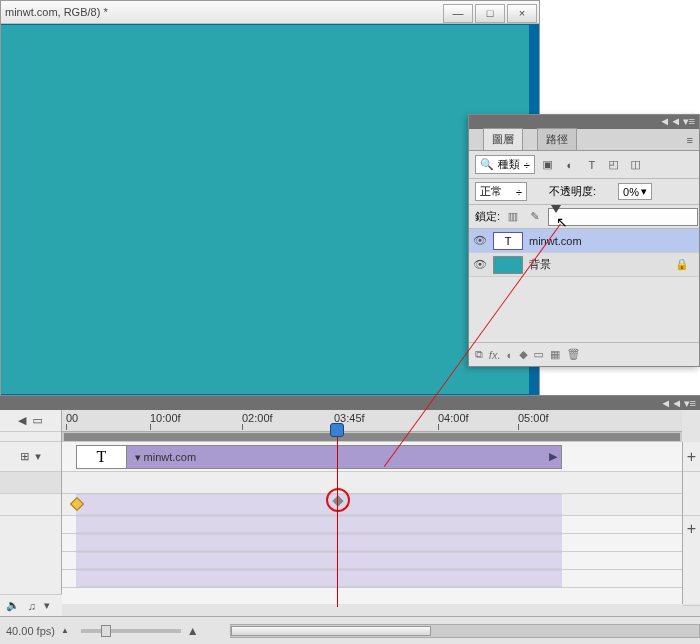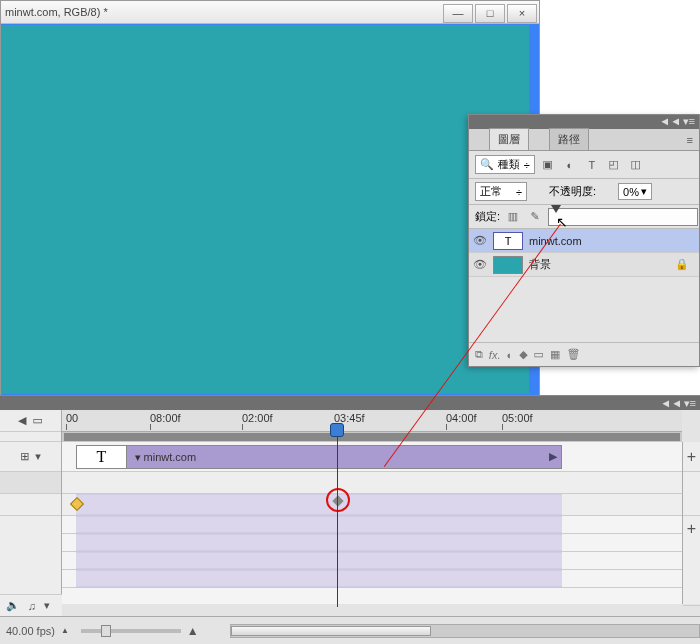--- a/index.html
+++ b/index.html
@@ -1,31 +1,31 @@
 <!DOCTYPE html>
 <html><head>
 <meta charset="utf-8">
 <style>
 *{box-sizing:border-box;margin:0;padding:0;font-family:"Microsoft YaHei",Arial,sans-serif;font-size:11px}
 body{background:#fff;width:700px;height:644px;overflow:hidden;position:relative}
-.doc-window{position:absolute;left:0;top:0;width:540px;height:450px;background:#3b82f6;border:1px solid #999}
+.doc-window{position:absolute;left:0;top:0;width:540px;height:450px;background:#0369a1;border:1px solid #999}
 .doc-titlebar{height:23px;background:linear-gradient(#fafafa,#e6e6e6);display:flex;align-items:center;border-bottom:1px solid #bbb}
 .doc-title{padding-left:4px;color:#444}
 .win-ctrls{margin-left:auto;display:flex}
 .win-btn{width:30px;height:19px;margin:2px 2px 0 0;border:1px solid #aaa;background:linear-gradient(#fff,#ddd);display:flex;align-items:center;justify-content:center;color:#444;cursor:pointer}
 .canvas-area{position:absolute;left:0;top:24px;right:10px;bottom:55px;background:#2ba5ad}
 .status-bar{position:absolute;left:0;bottom:30px;height:22px;background:#efefef;border-top:1px solid #ccc;display:flex;align-items:center}
 .status-cell{padding:2px 6px;border-right:1px solid #ccc;color:#333}
 .hscroll{position:absolute;left:105px;right:0;bottom:30px;height:18px;background:#e8e8e8;border:1px solid #bbb}
 .hscroll .thumb{position:absolute;left:15px;top:1px;width:380px;height:14px;background:linear-gradient(#f8f8f8,#d8d8d8);border:1px solid #999;border-radius:2px}
 .layers-panel{position:absolute;right:0;top:114px;width:232px;height:253px;background:#e4e4e4;border:1px solid #888;box-shadow:-2px 2px 6px rgba(0,0,0,.25)}
 .panel-header{height:14px;background:#6f6f6f;display:flex}
 .collapse-arrows{margin-left:auto;display:flex;gap:2px;padding-right:4px;color:#ddd;font-size:9px}
 .panel-tabs{height:22px;background:#d4d4d4;display:flex;align-items:flex-end;border-bottom:1px solid #999}
-.ptab{padding:3px 8px;background:#e4e4e4;border:1px solid #999;border-bottom:none;margin-left:20px;color:#333;font-size:11px}
+.ptab{padding:3px 8px;background:#e4e4e4;border:1px solid #999;border-bottom:none;margin-left:14px;color:#333;font-size:11px}
 .ptab.inactive{background:#c8c8c8}
 .panel-menu{margin-left:auto;padding:4px 6px;color:#555}
 .filter-row{height:28px;display:flex;align-items:center;padding:0 6px;gap:4px;border-bottom:1px solid #bbb}
 .kind-sel{display:inline-flex;align-items:center;border:1px solid #999;background:#fff;padding:1px 4px;gap:4px}
 .mag{font-size:11px}
 .tiny-icon{width:18px;height:18px;display:inline-flex;align-items:center;justify-content:center;color:#555;border:1px solid transparent}
 .blend-row{height:26px;display:flex;align-items:center;padding:0 6px;gap:22px;border-bottom:1px solid #bbb}
 .blend-sel{border:1px solid #999;background:#fff;padding:1px 4px;display:inline-flex;align-items:center;gap:14px}
 .opacity-box{border:1px solid #999;background:#fff;padding:1px 4px;display:inline-flex;align-items:center;gap:2px}
 .lock-row{height:24px;display:flex;align-items:center;padding:0 6px;gap:4px;border-bottom:1px solid #bbb}
@@ -186,25 +186,25 @@
     <div class="sc-row" style="height:30px">
       <span>⊞</span>▾
     </div>
     <div class="sc-row" style="height:22px;background:#e0e0e0"></div>
     <div class="sc-row" style="height:22px"></div>
   </div>
 
   <div class="ruler-wrap">
     <div class="ruler">
       <div class="tick" style="left:4px"><span>00</span><span class="tm"></span></div>
-      <div class="tick" style="left:88px"><span>08:00f</span><span class="tm"></span></div>
+      <div class="tick" style="left:88px"><span>10:00f</span><span class="tm"></span></div>
       <div class="tick" style="left:180px"><span>02:00f</span><span class="tm"></span></div>
       <div class="tick" style="left:272px"><span>03:45f</span><span class="tm"></span></div>
-      <div class="tick" style="left:384px"><span>04:00f</span><span class="tm"></span></div>
-      <div class="tick" style="left:440px"><span>05:00f</span><span class="tm"></span></div>
+      <div class="tick" style="left:376px"><span>04:00f</span><span class="tm"></span></div>
+      <div class="tick" style="left:456px"><span>05:00f</span><span class="tm"></span></div>
       <div class="playhead" style="left:268px"></div>
     </div>
   </div>
   <div class="work-area">
       <div class="work-bar"></div>
     </div>
 
   <div class="tracks">
     <div class="track">
       <div class="clip">

